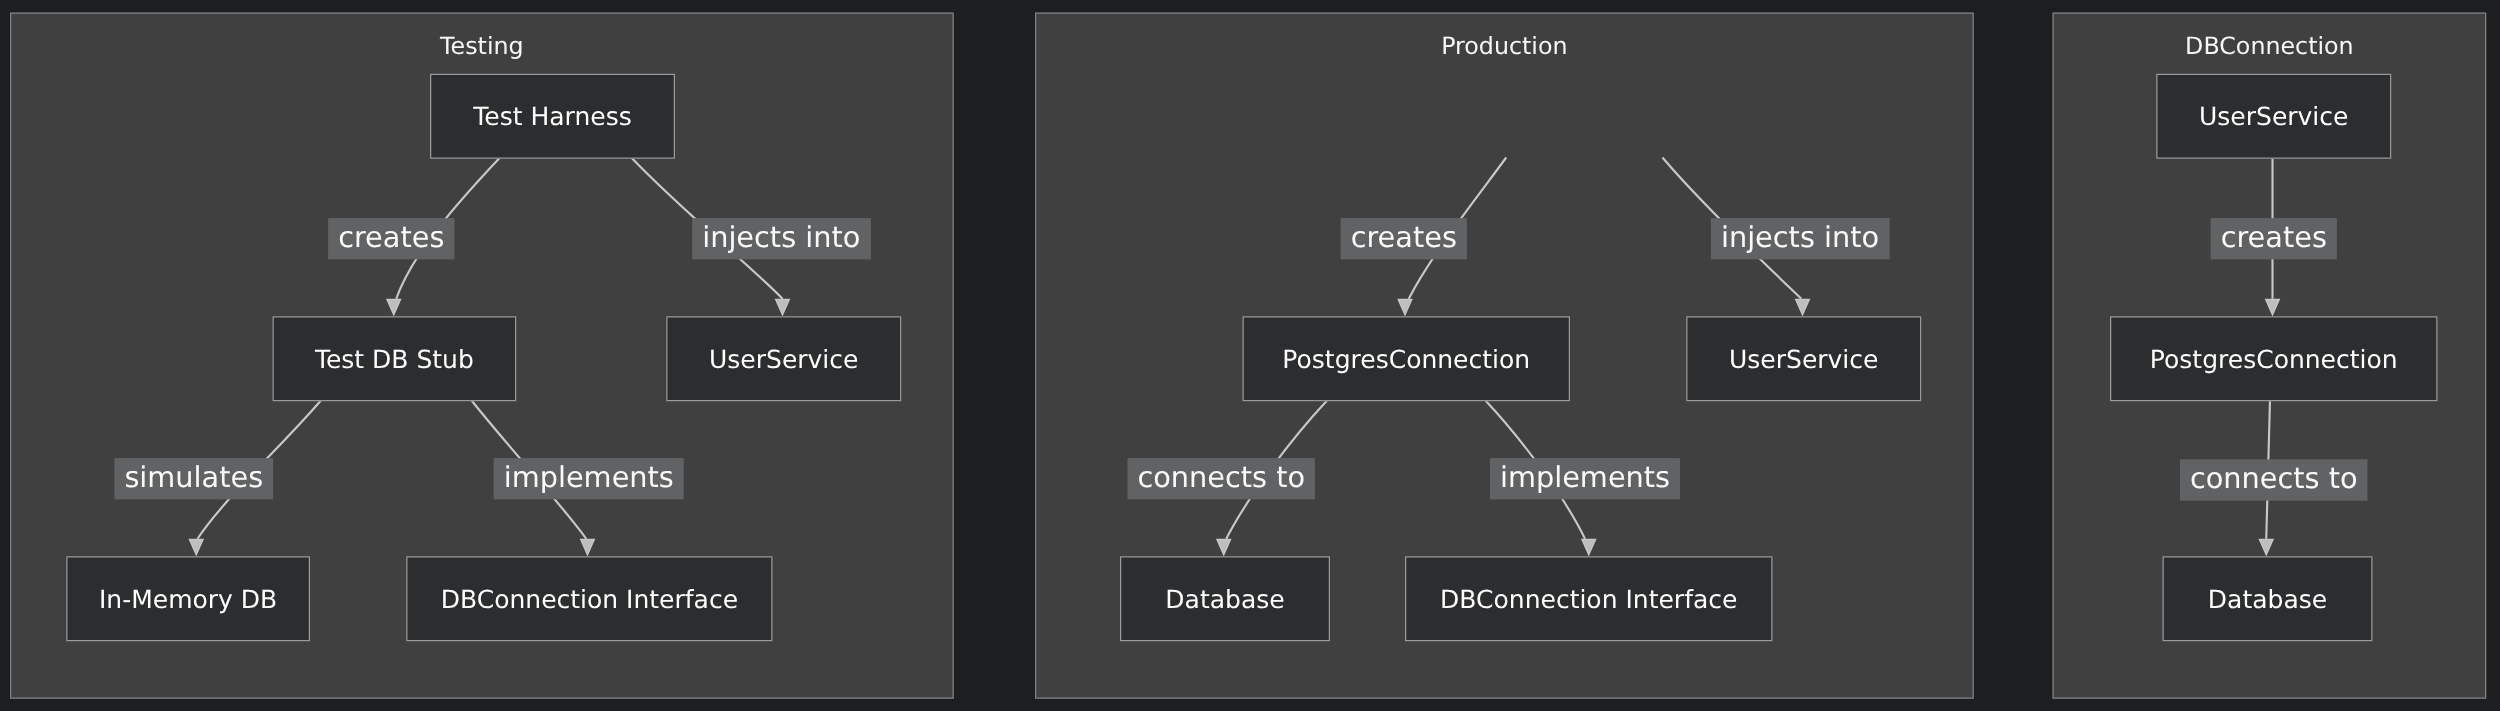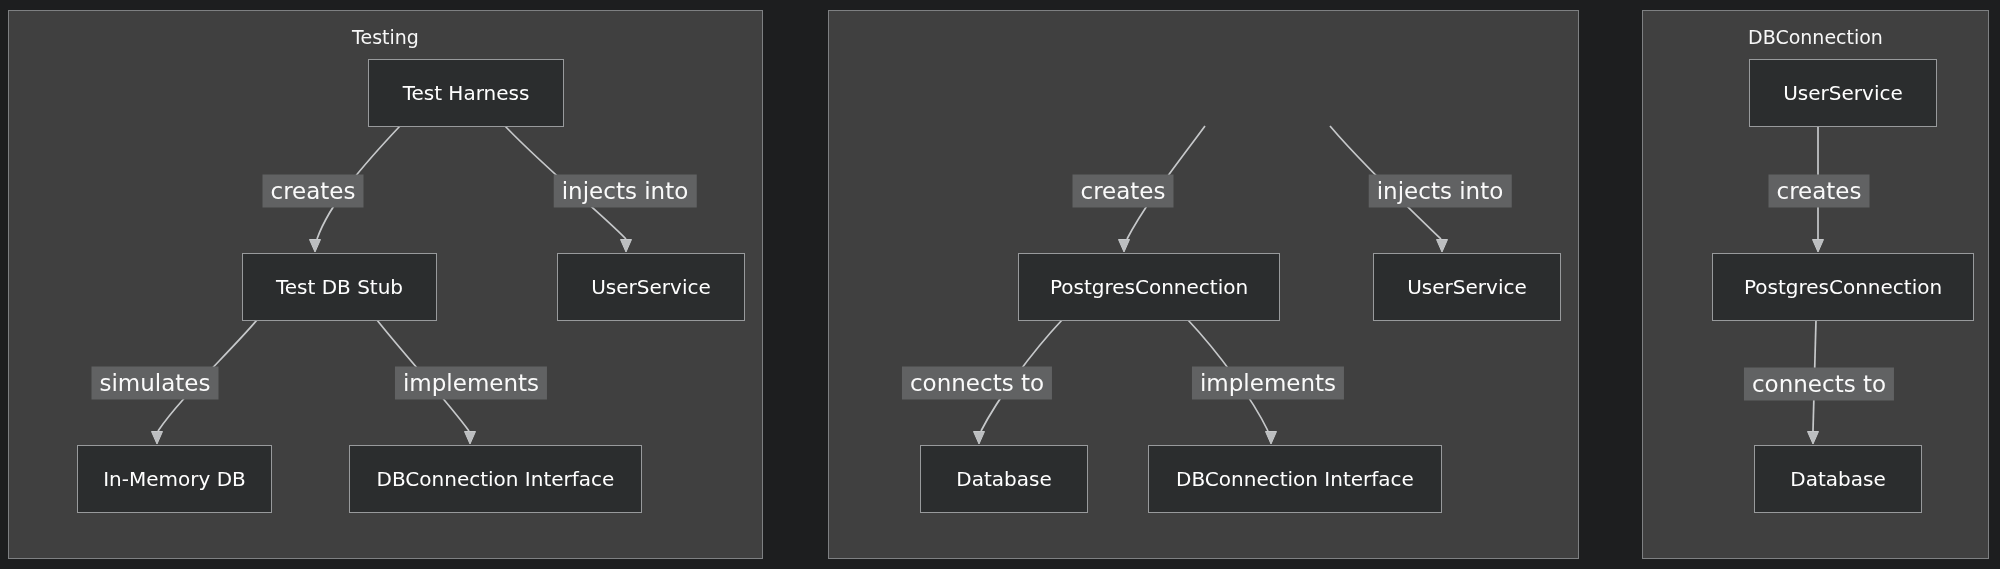--- a/index.html
+++ b/index.html
@@ -41,21 +41,20 @@
     background: #2b2d2e;
     border: 1.5px solid #989a9c;
     box-sizing: border-box;
     display: flex;
     align-items: center;
     justify-content: center;
     color: #ffffff;
     font-size: 20px;
     white-space: nowrap;
     z-index: 2;
-    margin-left: 24px;
   }
   .edge-label {
     position: absolute;
     transform: translate(-50%, -50%);
     background: #616263;
     color: #fafafa;
     font-size: 23px;
     line-height: 1;
     padding: 5px 8px;
     white-space: nowrap;
@@ -93,20 +92,21 @@
     <div class="node" style="left:44px; top:434px; width:195px;">In-Memory DB</div>
     <div class="node" style="left:316px; top:434px; width:293px;">DBConnection Interface</div>
 
     <div class="edge-label" style="left:304px; top:180px;">creates</div>
     <div class="edge-label" style="left:616px; top:180px;">injects into</div>
     <div class="edge-label" style="left:146px; top:372px;">simulates</div>
     <div class="edge-label" style="left:462px; top:372px;">implements</div>
   </div>
 
   <div class="cluster" style="left:828px; width:751px;">
+    <div class="cluster-title">Production</div>
 
     <div class="node" style="left:165px; top:242px; width:262px;">PostgresConnection</div>
     <div class="node" style="left:520px; top:242px; width:188px;">UserService</div>
     <div class="node" style="left:67px; top:434px; width:168px;">Database</div>
     <div class="node" style="left:295px; top:434px; width:294px;">DBConnection Interface</div>
 
     <div class="edge-label" style="left:294px; top:180px;">creates</div>
     <div class="edge-label" style="left:611px; top:180px;">injects into</div>
     <div class="edge-label" style="left:148px; top:372px;">connects to</div>
     <div class="edge-label" style="left:439px; top:372px;">implements</div>

